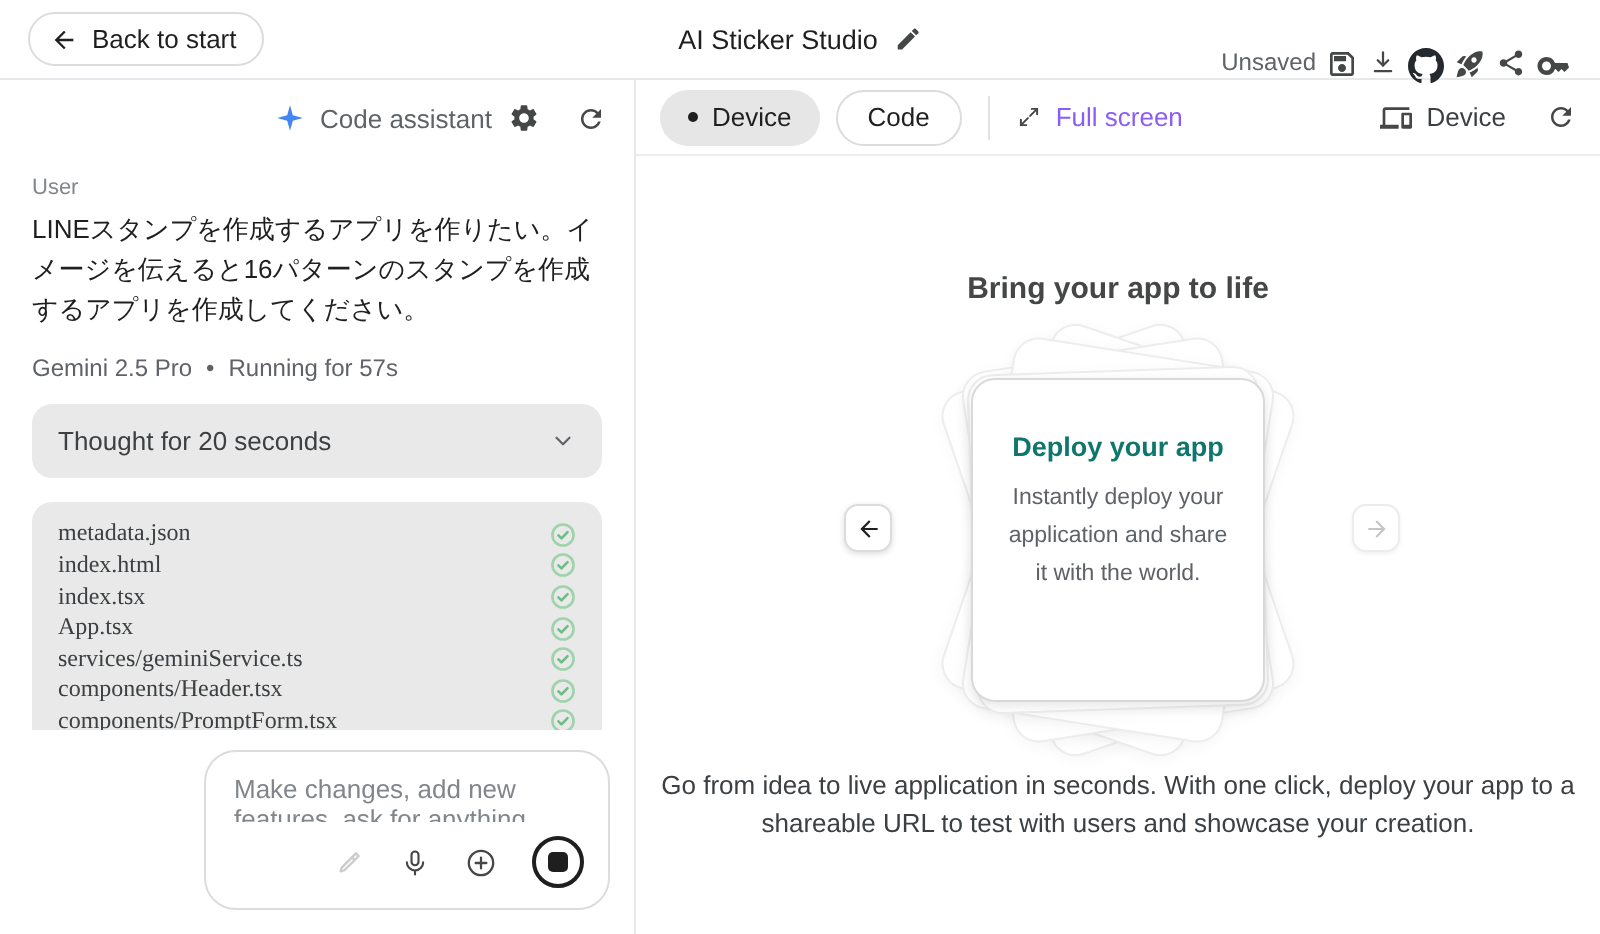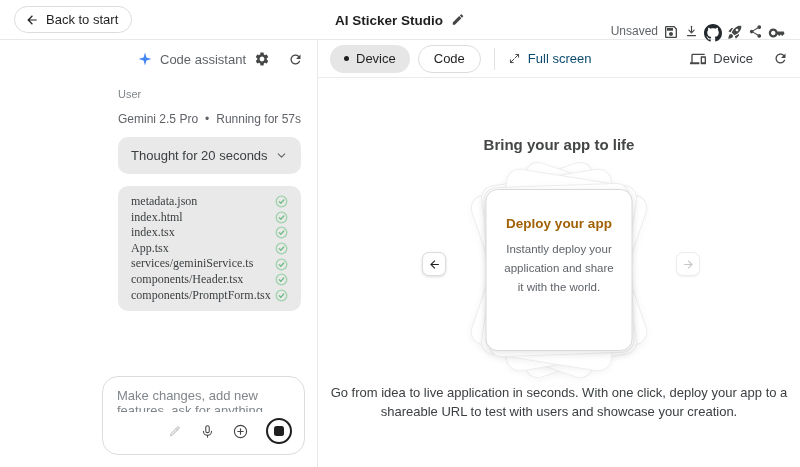--- a/index.html
+++ b/index.html
@@ -3,21 +3,21 @@
 <meta charset="utf-8">
 <style>
   * { margin:0; padding:0; box-sizing:border-box; }
   html,body { width:800px; height:467px; }
   body { font-family:"Liberation Sans","DejaVu Sans",sans-serif; background:#fff; color:#1f1f1f; overflow:hidden; }
   .app { width:800px; height:467px; display:flex; flex-direction:column; }
 
   
   .topbar { height:40px; flex:0 0 40px; display:flex; align-items:center; padding:0 14px; border-bottom:1px solid #e7e8ea; position:relative; background:#fff; }
   .back-btn { display:flex; align-items:center; gap:7px; border:1px solid #dadce0; border-radius:16px; background:#fff; padding:5px 13px 5px 10px; font-size:13px; color:#1f1f1f; cursor:pointer; }
-  .topbar-title { position:absolute; left:50%; top:50%; transform:translate(-50%,-50%); display:flex; align-items:center; gap:8px; font-size:13.5px; font-weight:700; color:#1f1f1f; }
+  .topbar-title { position:absolute; left:50%; top:50%; transform:translate(-50%,-50%); display:flex; align-items:center; gap:8px; font-size:13.5px; font-weight:400; color:#1f1f1f; }
   .topbar-right { margin-left:auto; display:flex; align-items:flex-start; gap:5px;margin-top:27px; }
   .status-text { font-size:12px; color:#5f6368; }
   .icon-btn { background:none; border:none; padding:0; cursor:pointer; display:flex; align-items:center; justify-content:center; }
 
   
   .main { flex:1; display:flex; min-height:0; }
   .left-panel { width:318px; flex:0 0 318px; border-right:1px solid #e7e8ea; display:flex; flex-direction:column; background:#fff;align-items:flex-end; }
   .panel-header { height:38px; flex:0 0 38px; display:flex; align-items:center; gap:8px; padding:0 14px; }
   .panel-header-label { font-size:13px; color:#5f6368; }
   .panel-header-actions { margin-left:auto; display:flex; align-items:center; gap:18px; }
@@ -41,35 +41,35 @@
   .stop-square { width:10px; height:10px; border-radius:2.5px; background:#1f1f1f; }
 
   
   .right-panel { flex:1; display:flex; flex-direction:column; background:#fff; min-width:0; }
   .preview-header { height:38px; flex:0 0 38px; display:flex; align-items:center; padding:0 12px; border-bottom:1px solid #ececec; }
   .tab-pill { display:flex; align-items:center; gap:7px; height:28px; border-radius:15px; font-size:13px; cursor:pointer; border:1px solid transparent; background:none; font-family:inherit; }
   .tab-pill.active { background:#e6e6e6; color:#1f1f1f; padding:0 13px; font-weight:500; }
   .tab-pill.inactive { background:#fff; border:1px solid #dcdcdc; color:#1f1f1f; padding:0 15px; margin-left:8px; }
   .tab-dot { width:5px; height:5px; border-radius:50%; background:#1f1f1f; }
   .hdr-divider { width:1px; height:22px; background:#e2e2e2; margin:0 13px; }
-  .fullscreen-btn { display:flex; align-items:center; gap:7px; font-size:13px; color:#0c4a6e; background:none; border:none; cursor:pointer; font-family:inherit; }
+  .fullscreen-btn { display:flex; align-items:center; gap:7px; font-size:13px; color:#8b5cf6; background:none; border:none; cursor:pointer; font-family:inherit; }
   .preview-header-right { margin-left:auto; display:flex; align-items:center; gap:20px; }
   .device-btn { display:flex; align-items:center; gap:7px; font-size:13px; color:#3c4043; background:none; border:none; cursor:pointer; font-family:inherit; }
 
   .stage { position:relative; flex:1; background:#fff; overflow:hidden; }
   .stage-heading { position:absolute; top:58px; left:0; width:100%; text-align:center; font-size:15px; font-weight:600; color:#444746; }
   .card-stack { position:absolute; left:50%; top:192px; transform:translate(-50%,-50%); width:150px; height:164px; }
   .bg-card { position:absolute; left:50%; top:50%; background:#fff; border:1.5px solid #ededee; border-radius:13px; box-shadow:0 2px 8px rgba(0,0,0,0.04); }
   .bg-card.c1 { width:128px; height:192px; transform:translate(-50%,-50%) rotate(-19deg); }
   .bg-card.c2 { width:132px; height:188px; transform:translate(-50%,-50%) rotate(-9deg); }
   .bg-card.c3 { width:132px; height:188px; transform:translate(-50%,-50%) rotate(9deg); }
   .bg-card.c4 { width:128px; height:192px; transform:translate(-50%,-50%) rotate(19deg); }
   .bg-card.c0 { width:146px; height:170px; transform:translate(-50%,-50%) rotate(-2deg); }
   .main-card { position:absolute; left:50%; top:50%; transform:translate(-50%,-50%); width:147px; height:162px; background:#fff; border:1px solid #d7dadd; border-radius:12px; box-shadow:0 2px 6px rgba(0,0,0,0.10); padding:26px 14px 0; text-align:center; }
-  .main-card-title { font-size:13.5px; font-weight:600; color:#a16207; margin-bottom:9px; }
+  .main-card-title { font-size:13.5px; font-weight:600; color:#0f766e; margin-bottom:9px; }
   .main-card-body { font-size:11.5px; line-height:1.65; color:#5f6368; }
   .nav-btn { position:absolute; width:24px; height:24px; border-radius:7px; background:#fff; display:flex; align-items:center; justify-content:center; cursor:pointer; }
   .nav-btn.left { left:104px; top:174px; border:1px solid #dadce0; box-shadow:0 1px 3px rgba(0,0,0,0.14); }
   .nav-btn.right { right:100px; top:174px; border:1px solid #ececec; box-shadow:0 1px 2px rgba(0,0,0,0.06); }
   .stage-footer { position:absolute; top:306px; left:0; width:100%; display:flex; justify-content:center; }
   .stage-footer p { max-width:472px; text-align:center; font-size:13px; line-height:1.45; color:#3c4043; }
 
   svg { display:block; }
 </style>
 </head>
@@ -152,20 +152,21 @@
           <button class="icon-btn">
             <svg width="15" height="15" viewBox="0 0 24 24">
                 <path fill="#444746" d="M17.65 6.35C16.2 4.9 14.21 4 12 4c-4.42 0-7.99 3.58-7.99 8s3.57 8 7.99 8c3.73 0 6.84-2.55 7.73-6h-2.08c-.82 2.33-3.04 4-5.65 4-3.31 0-6-2.69-6-6s2.69-6 6-6c1.66 0 3.14.69 4.22 1.78L13 11h7V4l-2.35 2.35z"></path>
               </svg>
           </button>
         </div>
       </div>
 
       <div class="chat">
         <div class="user-label">User</div>
+        <div class="user-message">LINEスタンプを作成するアプリを作りたい。イメージを伝えると16パターンのスタンプを作成するアプリを作成してください。</div>
 
         <div class="model-row">
           <span>Gemini 2.5 Pro</span>
           <span>•</span>
           <span>Running for 57s</span>
         </div>
 
         <div class="thought-box">
           <span class="thought-label">Thought for 20 seconds</span>
           <span>

